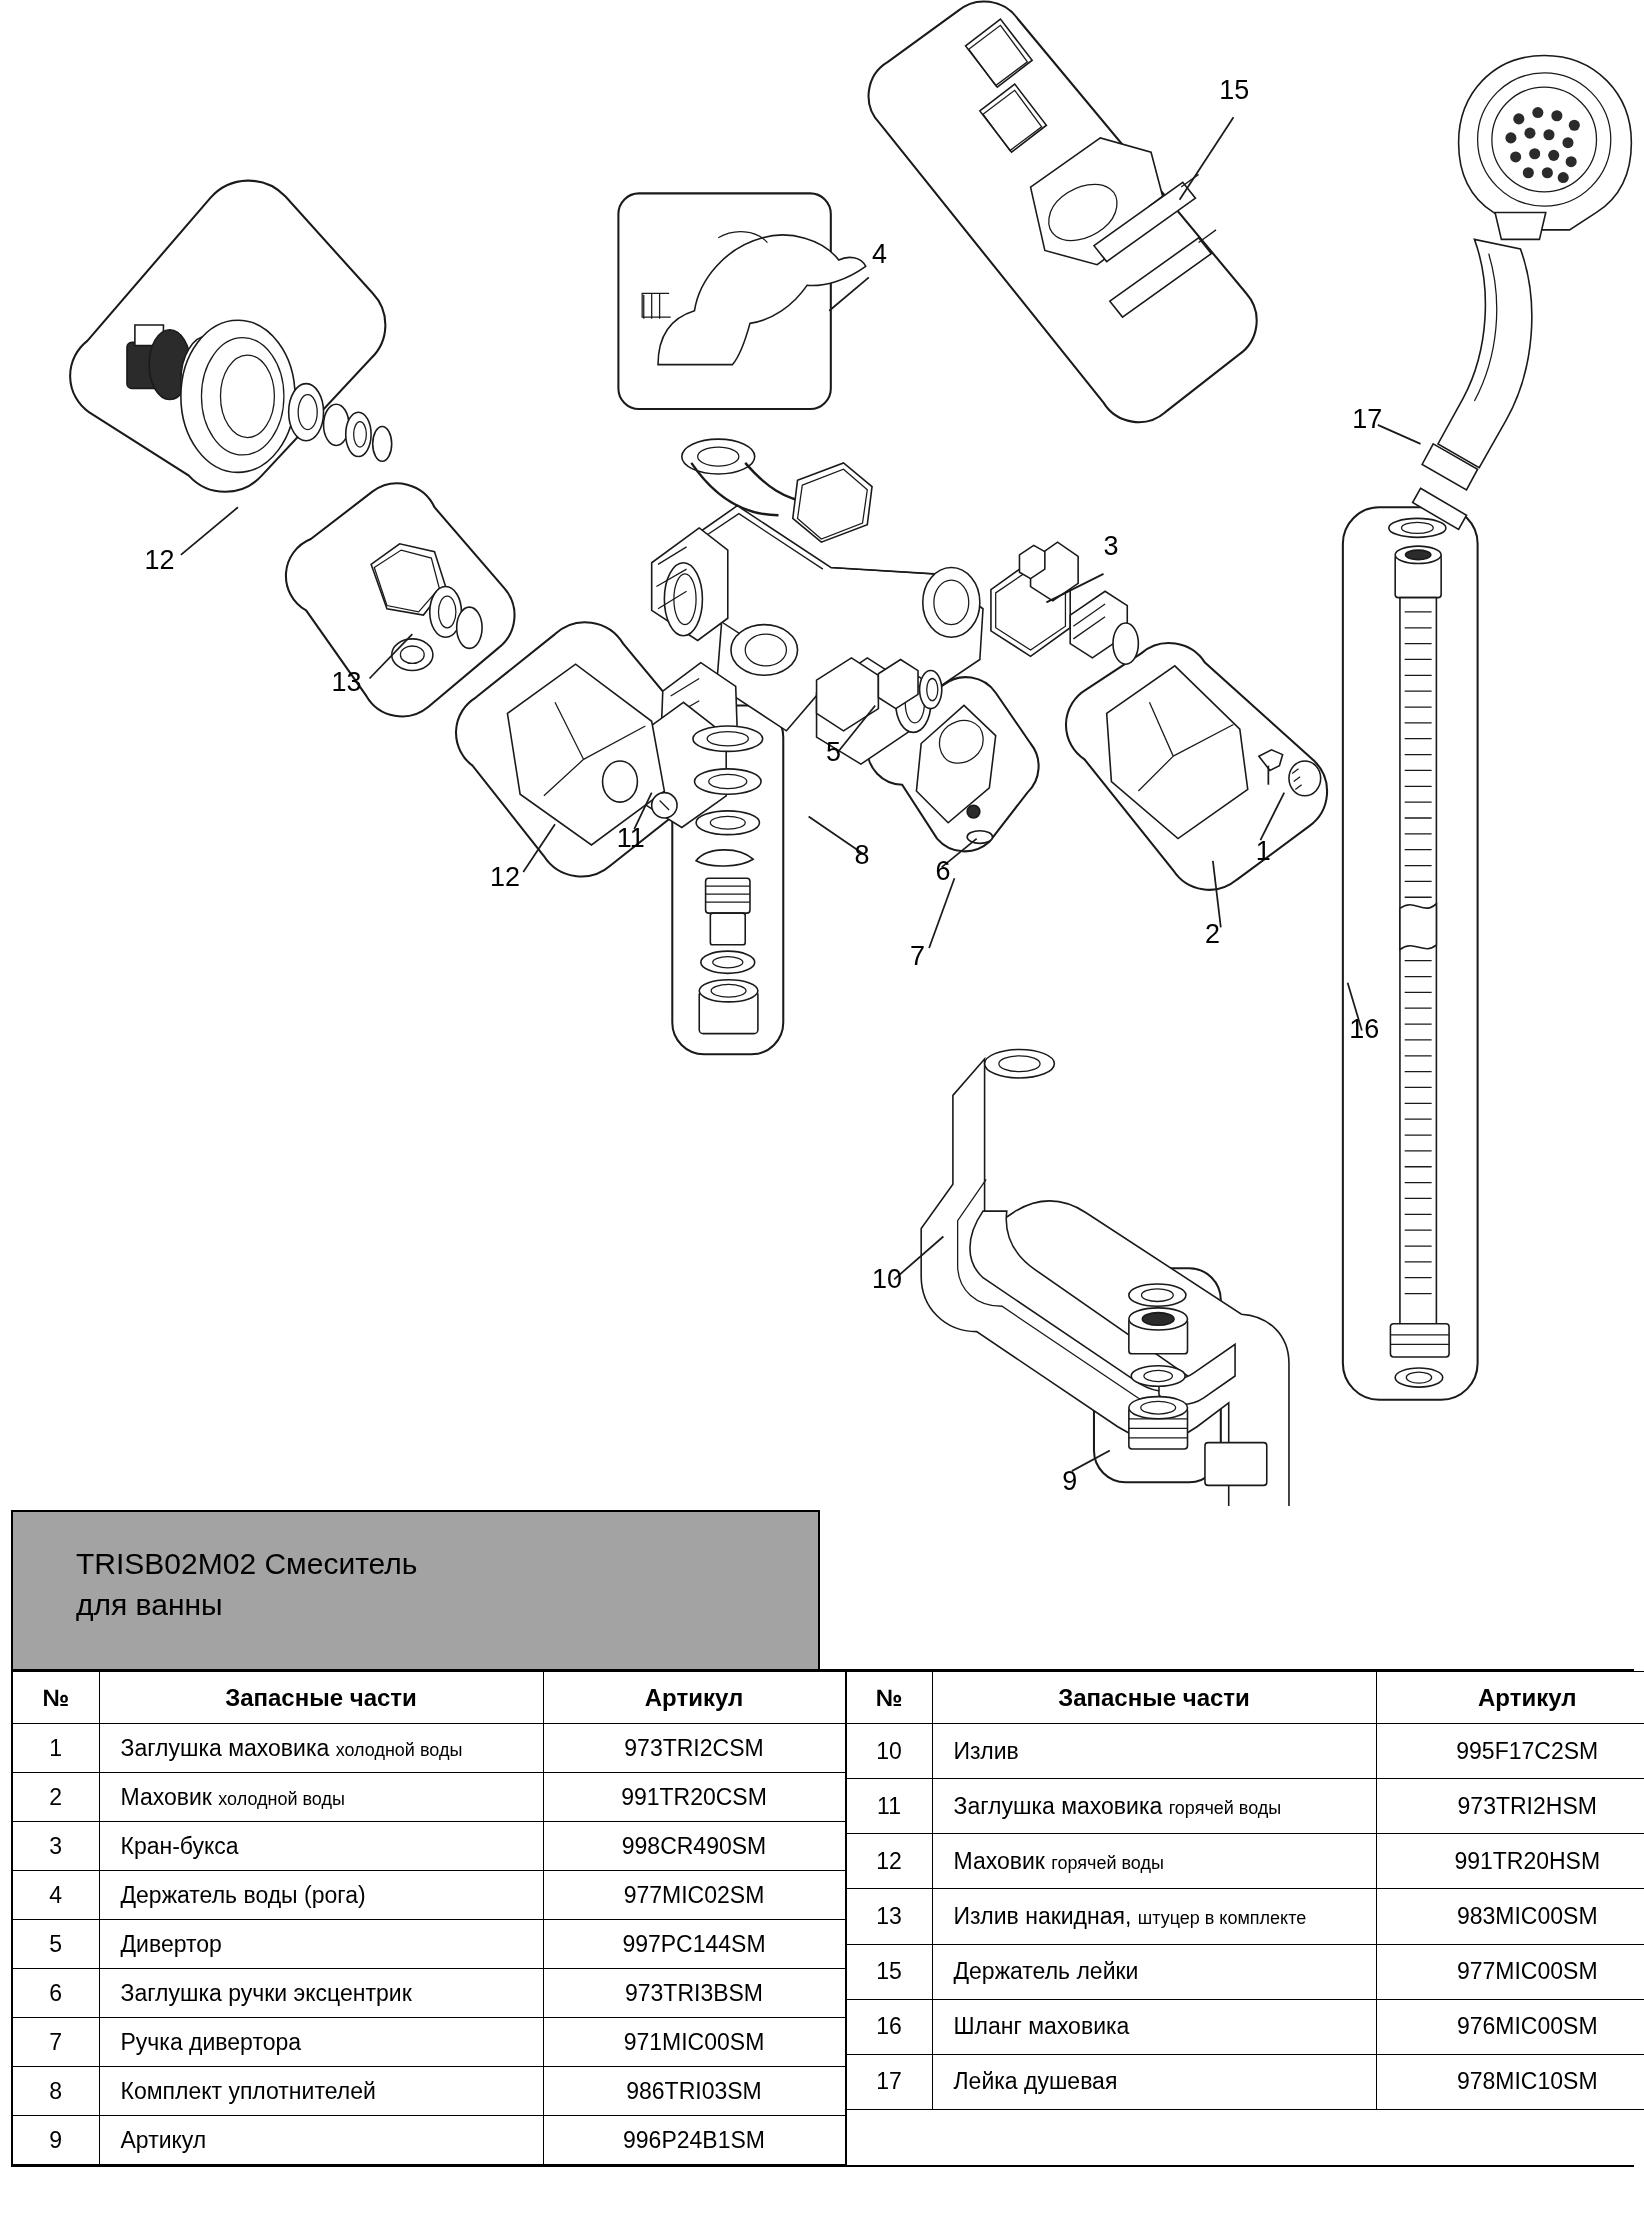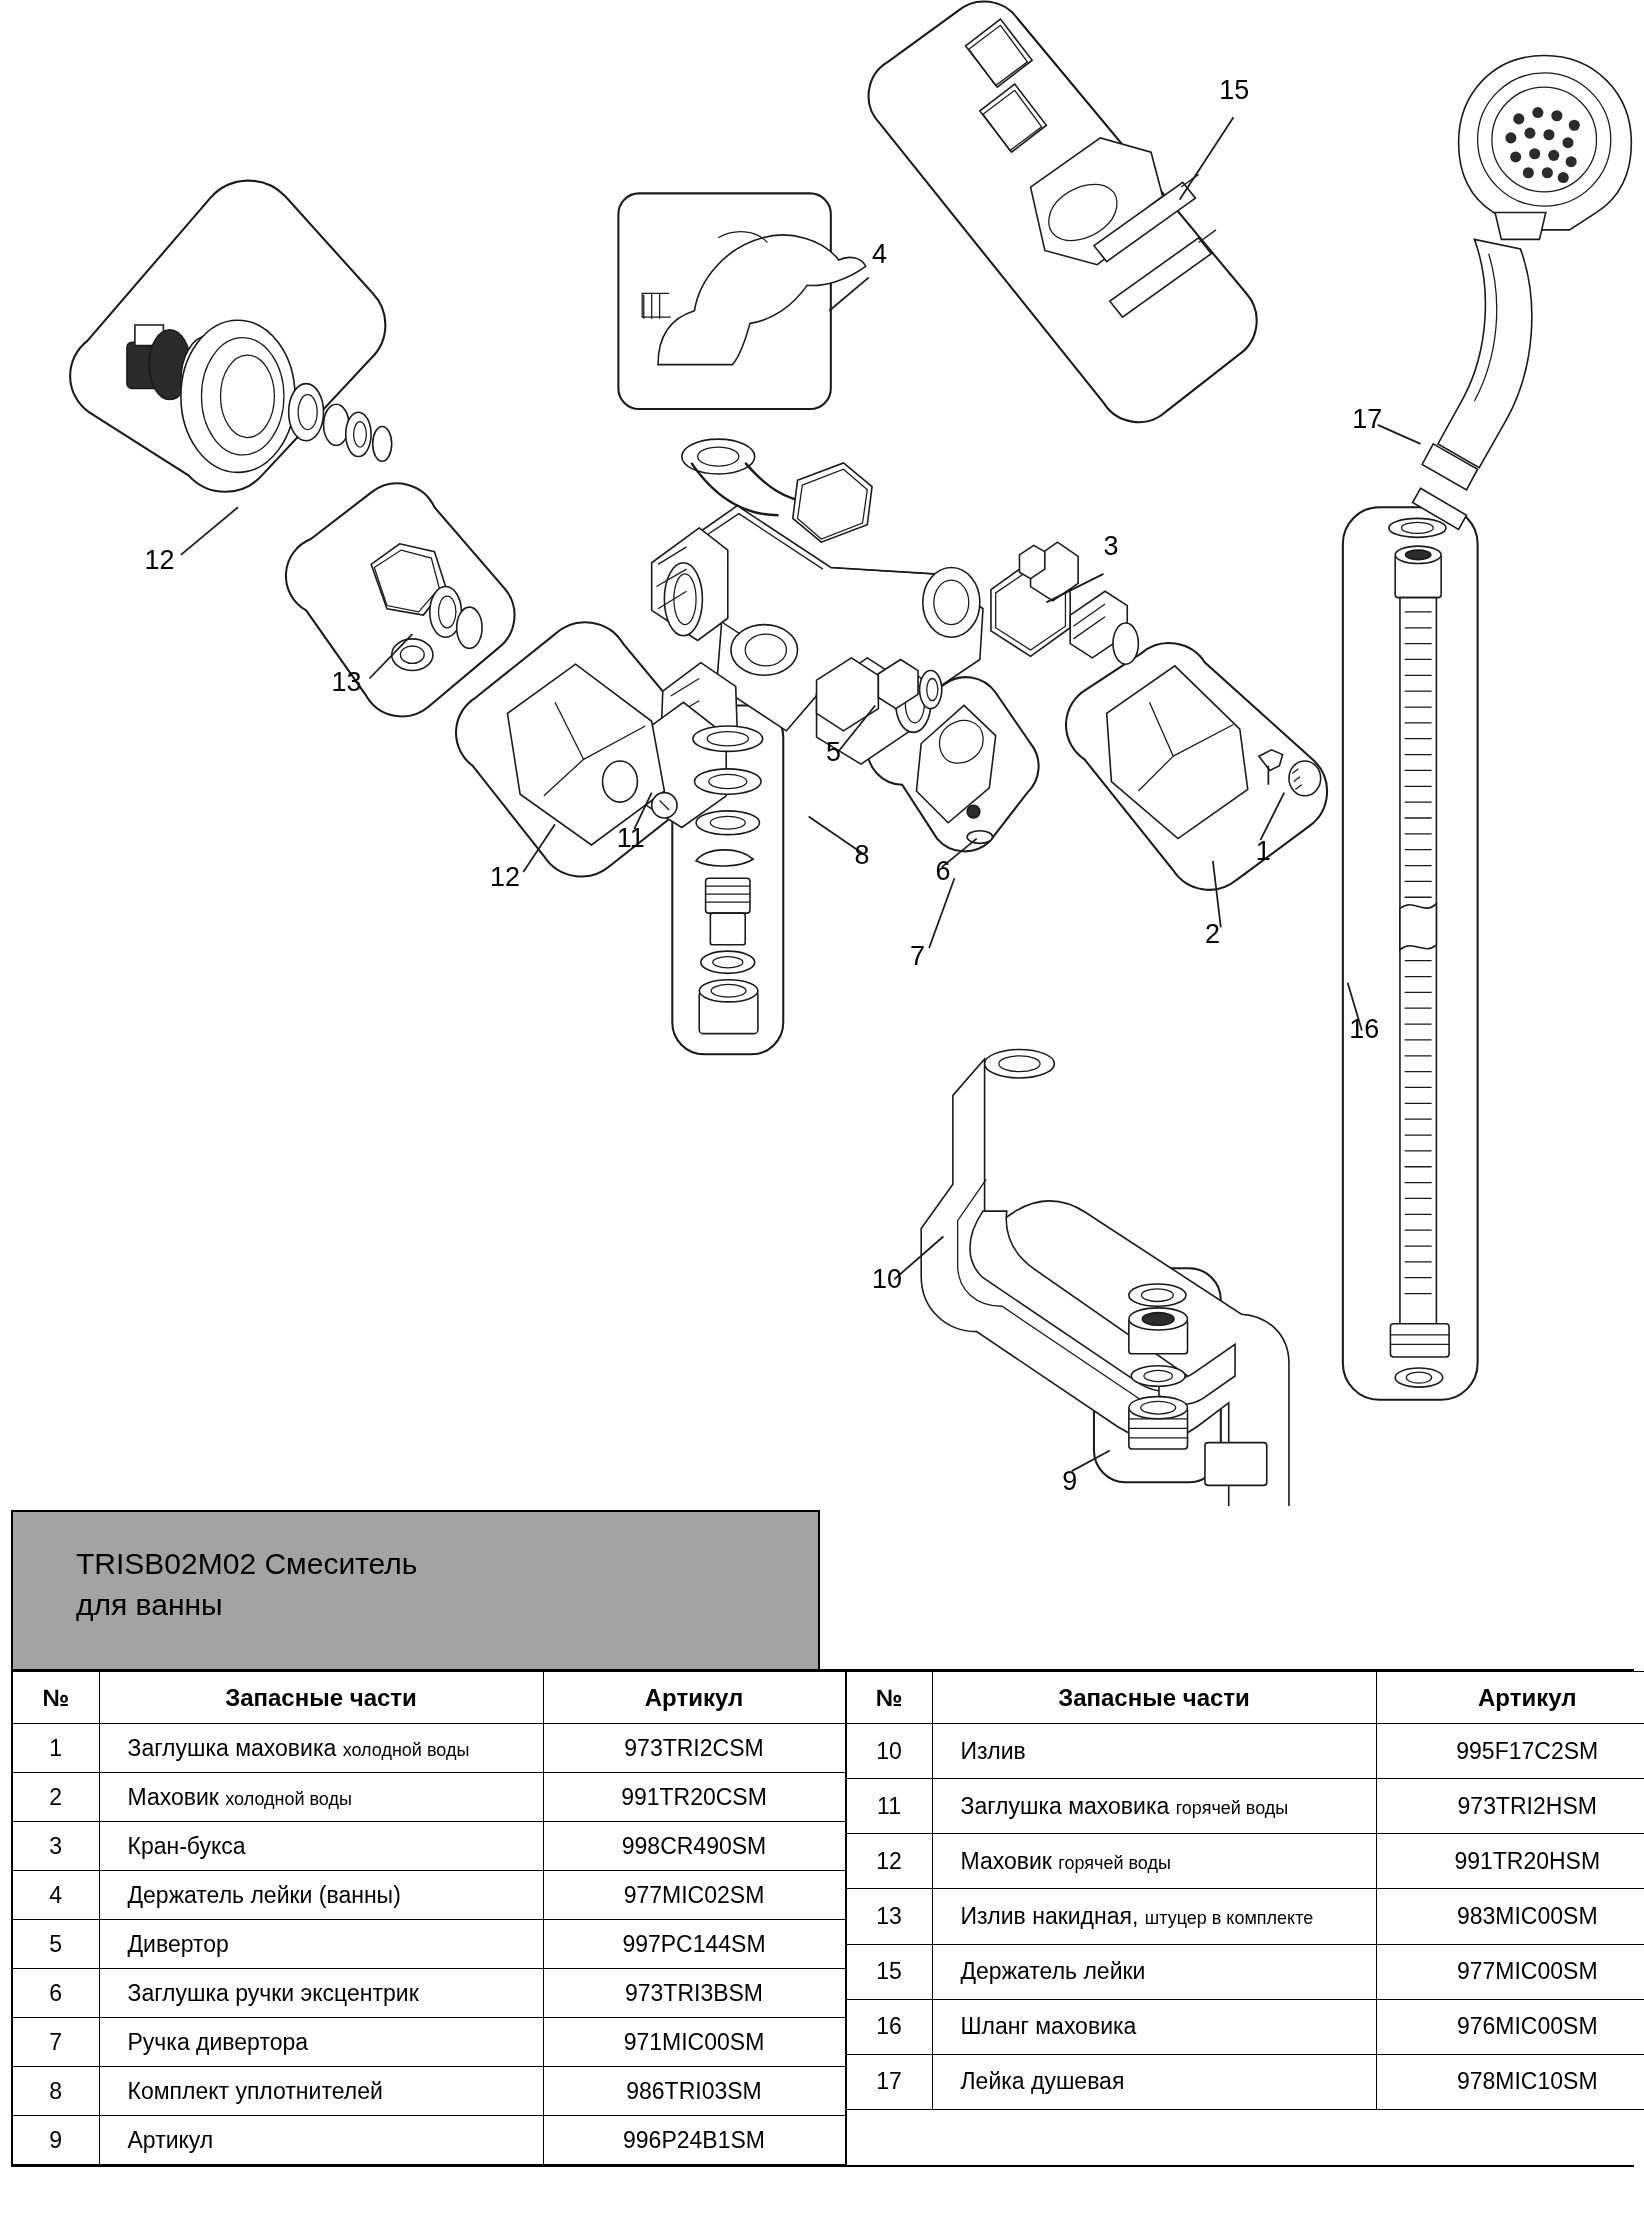--- a/index.html
+++ b/index.html
@@ -78,21 +78,21 @@
     font-weight: normal;
     vertical-align: middle;
   }
   table.parts th {
     font-weight: bold;
     font-size: 24px;
     text-align: center;
     height: 52px;
   }
   table.parts .c-num   { width: 86px; text-align: center; }
-  table.parts .c-name  { width: 444px; text-align: left; padding-left: 28px; }
+  table.parts .c-name  { width: 444px; text-align: left; padding-left: 21px; }
   table.parts .c-art   { width: 302px; text-align: center; }
   table.parts td.c-name .sub {
     font-size: 18px;
   }
   table.parts tr.empty td {
     border-left-color: transparent;
     border-bottom-color: transparent;
     border-right-color: transparent;
   }
   table.parts tr.empty td.first {
@@ -401,21 +401,21 @@
             <td class="c-name"><span>Маховик </span><span class="sub">холодной воды</span></td>
             <td class="c-art">991TR20CSM</td>
           </tr>
           <tr>
             <td class="c-num">3</td>
             <td class="c-name"><span>Кран-букса</span></td>
             <td class="c-art">998CR490SM</td>
           </tr>
           <tr>
             <td class="c-num">4</td>
-            <td class="c-name"><span>Держатель лейки (ванны)</span></td>
+            <td class="c-name"><span>Держатель воды (рога)</span></td>
             <td class="c-art">977MIC02SM</td>
           </tr>
           <tr>
             <td class="c-num">5</td>
             <td class="c-name"><span>Дивертор</span></td>
             <td class="c-art">997PC144SM</td>
           </tr>
           <tr>
             <td class="c-num">6</td>
             <td class="c-name"><span>Заглушка ручки эксцентрик</span></td>

